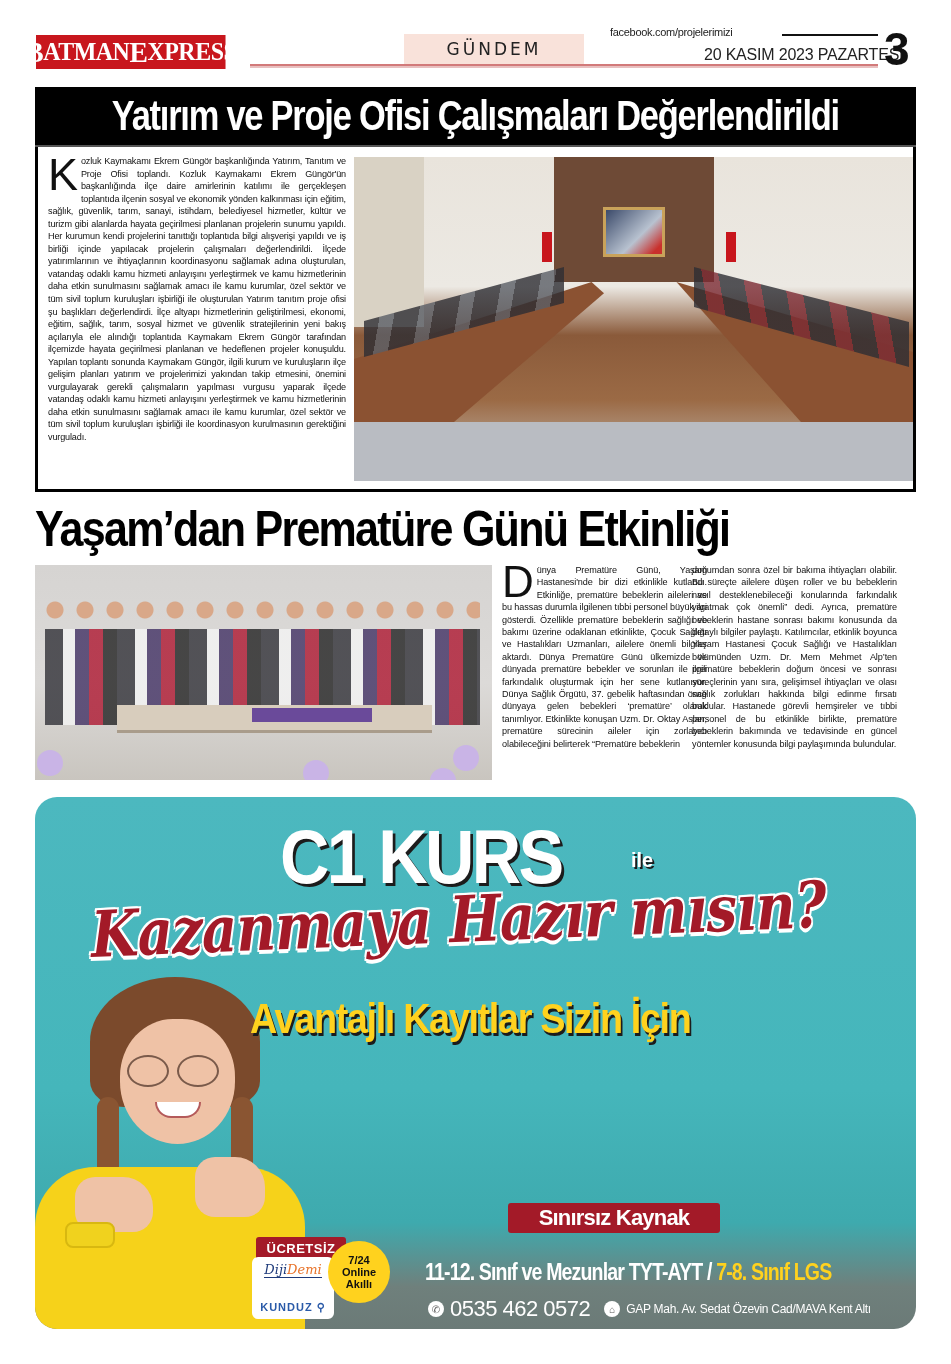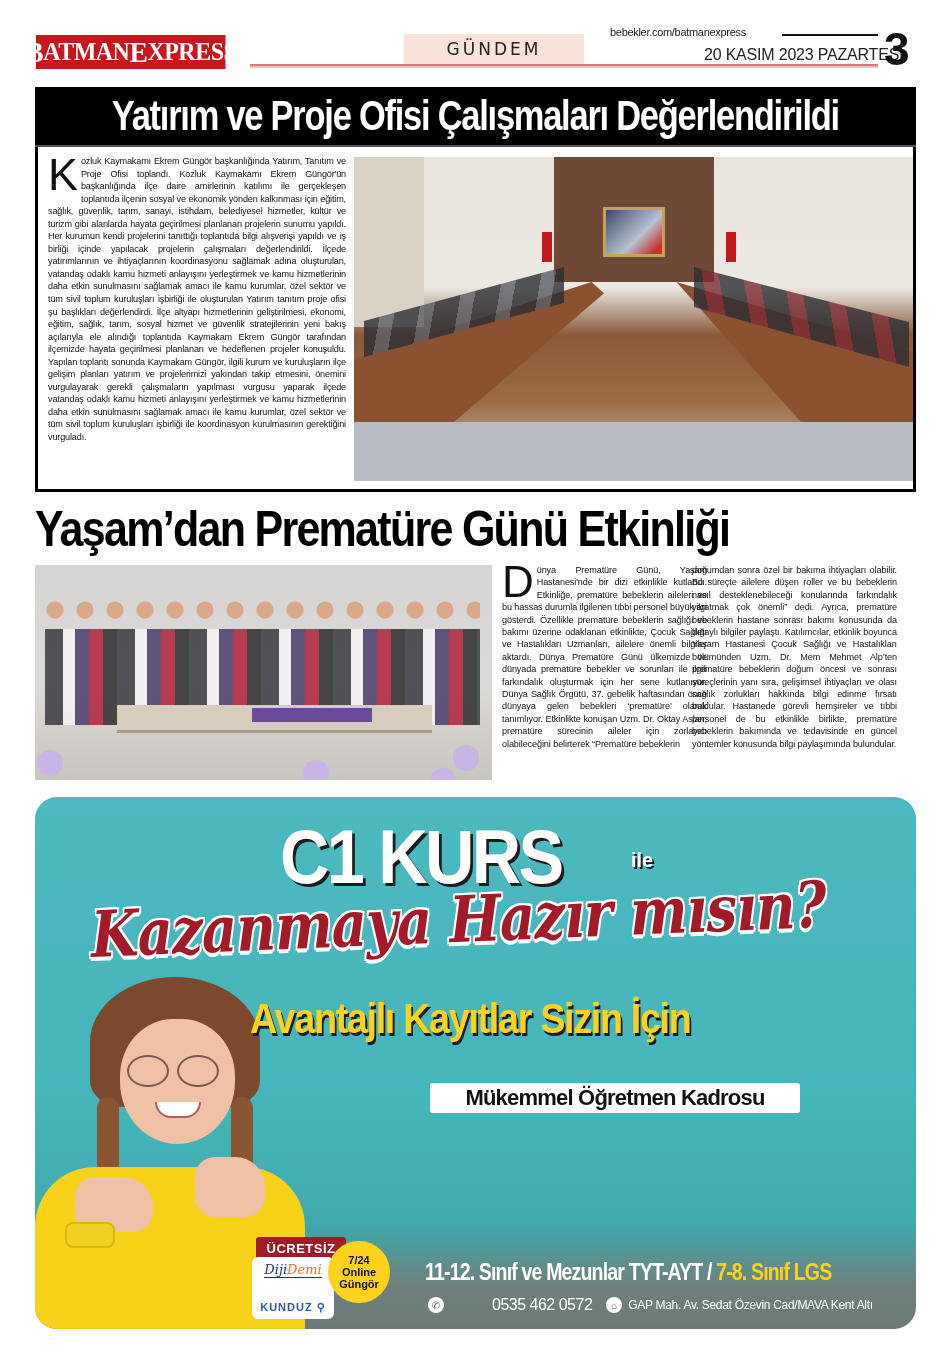--- a/index.html
+++ b/index.html
@@ -157,35 +157,35 @@
   .ad .classes {
     position:absolute; left:390px; top:462px; font-weight:bold; font-size:23px; color:#fff; letter-spacing:-1px; white-space:nowrap;
     transform: scaleX(0.85); transform-origin:left top;
   }
   .ad .classes .lgs { color:#ffd21e; }
   .ad .contact { position:absolute; left:393px; top:499px; display:flex; align-items:center; gap:6px; color:#fff; white-space:nowrap; }
   .ad .phone-icon, .ad .home-icon {
     width:16px; height:16px; border-radius:50%; background:#fff; color:#555; font-size:10px;
     display:inline-flex; align-items:center; justify-content:center;
   }
-  .ad .phone { font-size:16px; letter-spacing:-0.5px; margin-right:8px;margin-left:42px; }
+  .ad .phone { font-size:22px; letter-spacing:-0.5px; margin-right:8px; }
   .ad .address { font-size:12px; letter-spacing:-0.3px; }
 </style>
 </head>
 <body>
 
 <div class="logo">
   <span class="big">B</span>
     <span>ATMAN </span>
     <span class="big">E</span>
     <span>XPRESS</span>
 </div>
 <div class="mast-line"></div>
 <div class="section-tab">GÜNDEM</div>
-<div class="fb">bebekler.com/batmanexpress</div>
+<div class="fb">facebook.com/projelerimizi</div>
 <div class="fb-line"></div>
 <div class="date">20 KASIM  2023  PAZARTESİ</div>
 <div class="page-no">3</div>
 
 <div class="headline-bar">
   <h1>Yatırım ve Proje Ofisi Çalışmaları Değerlendirildi</h1>
 </div>
 <div class="article1-box">
   <div class="a1-text">
     <span class="dropcap">K</span><span>ozluk Kaymakamı Ekrem Güngör başkanlığında Yatırım, Tanıtım ve Proje Ofisi toplandı. Kozluk Kaymakamı Ekrem Güngör'ün başkanlığında ilçe daire amirlerinin katılımı ile gerçekleşen toplantıda ilçenin sosyal ve ekonomik yönden kalkınması için eğitim, sağlık, güvenlik, tarım, sanayi, istihdam, belediyesel hizmetler, kültür ve turizm gibi alanlarda hayata geçirilmesi planlanan projelerin sunumu yapıldı. Her kurumun kendi projelerini tanıttığı toplantıda bilgi alışverişi yapıldı ve iş birliği içinde yapılacak projelerin çalışmaları değerlendirildi. İlçede yatırımlarının ve ihtiyaçlarının koordinasyonu sağlamak adına oluşturulan, vatandaş odaklı kamu hizmeti anlayışını yerleştirmek ve kamu hizmetlerinin daha etkin sunulmasını sağlamak amacı ile kamu kurumlar, özel sektör ve tüm sivil toplum kuruluşları işbirliği ile oluşturulan Yatırım tanıtım proje ofisi şu başlıkları değerlendirdi. İlçe altyapı hizmetlerinin geliştirilmesi, ekonomi, eğitim, sağlık, tarım, sosyal hizmet ve güvenlik stratejilerinin yeni bakış açılarıyla ele alındığı toplantıda Kaymakam Ekrem Güngör tarafından ilçemizde hayata geçirilmesi planlanan ve hedeflenen projeler konuşuldu. Yapılan toplantı sonunda Kaymakam Güngör, ilgili kurum ve kuruluşların ilçe gelişim planları yatırım ve projelerimizi yakından takip etmesini, önemini vurgulayarak gerekli çalışmaların yapılması vurgusu yaparak ilçede vatandaş odaklı kamu hizmeti anlayışını yerleştirmek ve kamu hizmetlerinin daha etkin sunulmasını sağlamak amacı ile kamu kurumlar, özel sektör ve tüm sivil toplum kuruluşları işbirliği ile koordinasyon kurulmasının gerektiğini vurguladı.</span>
@@ -234,31 +234,31 @@
   <div class="smile"></div>
   <div class="hand-l"></div>
   <div class="hand-r"></div>
   <div class="watch"></div>
 
   <div class="title-c1">C1 KURS</div>
   <div class="title-ile">ile</div>
   <div class="title-script">Kazanmaya Hazır mısın?</div>
   <div class="title-yellow">Avantajlı Kayıtlar Sizin İçin</div>
 
-  <div class="feat white f1">Mükemmel Öğretmen Kadrosu</div>
+  <div class="feat red f4">Sınırsız Kaynak</div>
 
   <div class="free-badge">ÜCRETSİZ</div>
   <div class="diji-card">
     <div class="diji"><span>Diji</span><span class="demi">Demi</span></div>
     <div class="kunduz"><span>KUNDUZ</span> <span>⚲</span></div>
   </div>
   <div class="online-circle">
     <span>7/24</span>
     <span>Online</span>
-    <span>Güngör</span>
+    <span>Akıllı</span>
   </div>
 
   <div class="classes">
     <span>11-12. Sınıf ve Mezunlar TYT-AYT  / </span><span class="lgs">7-8. Sınıf LGS</span>
   </div>
   <div class="contact">
     <span class="phone-icon">✆</span>
     <span class="phone">0535 462 0572</span>
     <span class="home-icon">⌂</span>
     <span class="address">GAP Mah. Av. Sedat Özevin Cad/MAVA Kent Altı</span>

